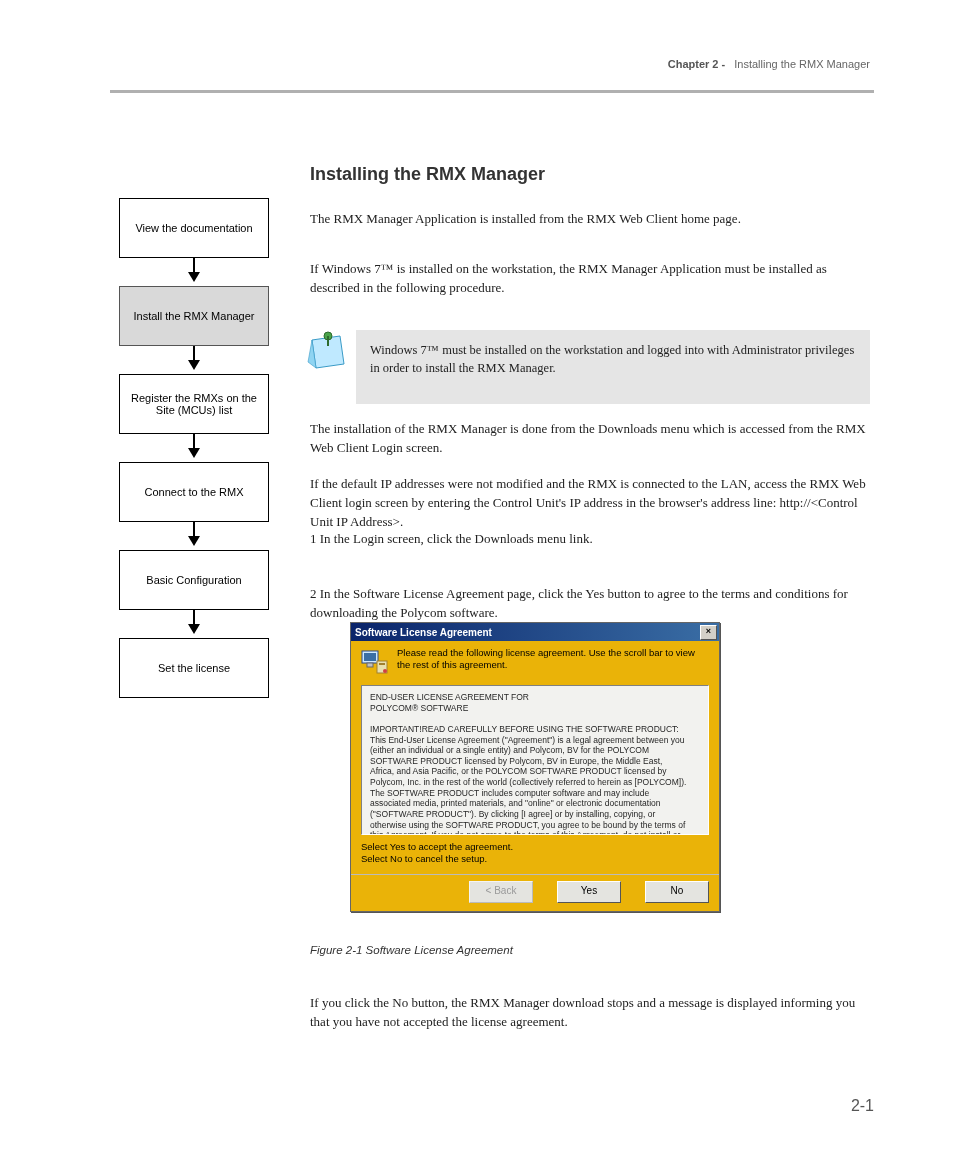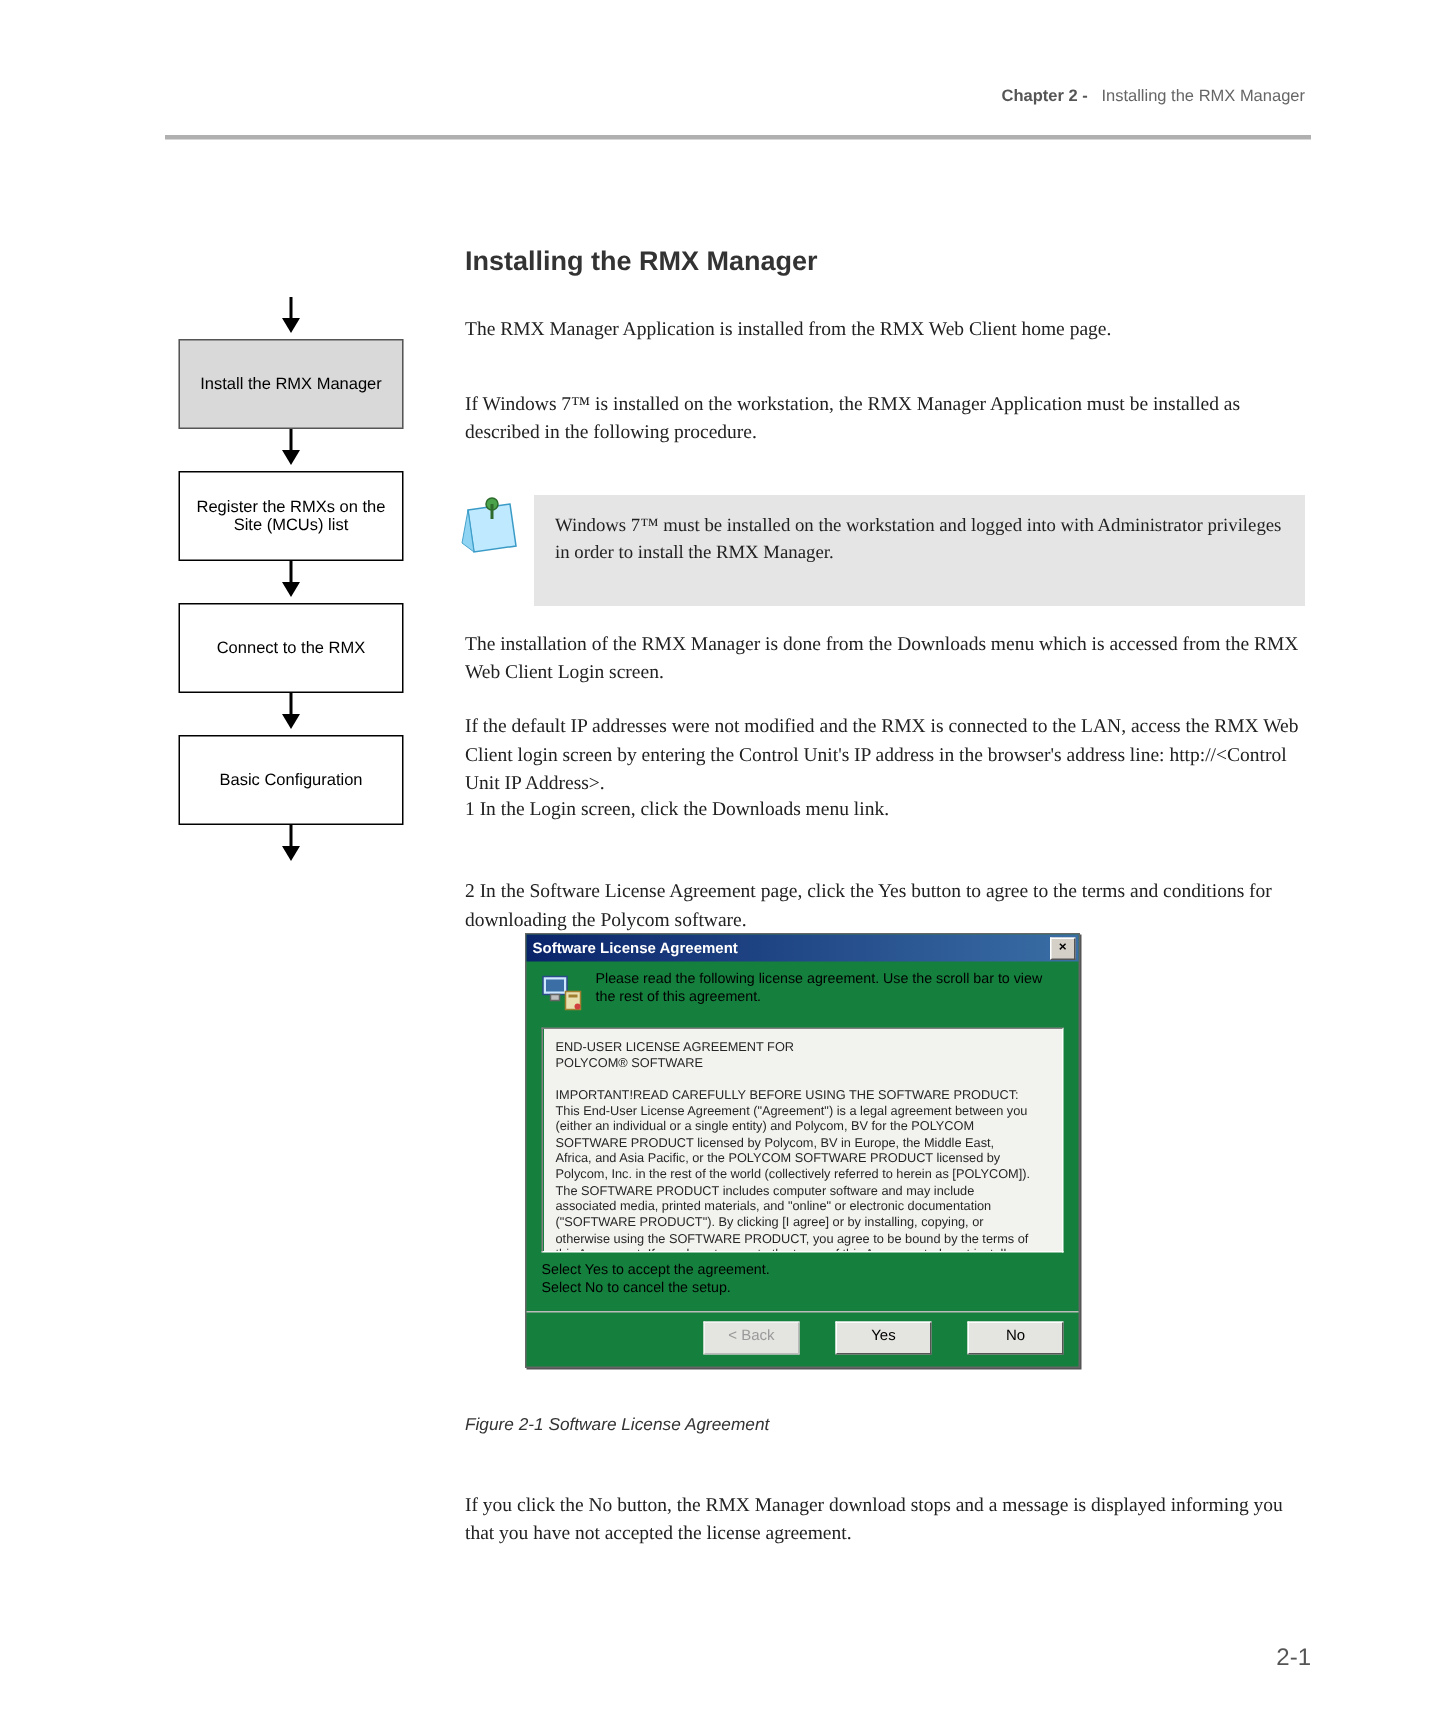--- a/index.html
+++ b/index.html
@@ -151,21 +151,21 @@
   
   .dialog {
     position: absolute;
     top: 622px;
     left: 350px;
     width: 368px;
     font-family: Tahoma, Arial, sans-serif;
     font-size: 10px;
     box-shadow: 1px 1px 0 #555;
     border: 1px solid #666;
-    background: #15803d;
+    background: #eab308;
   }
   .titlebar {
     height: 18px;
     background: linear-gradient(to right, #0a246a, #3a6ea5);
     color: #fff;
     font-weight: bold;
     font-size: 10px;
     padding: 0 2px 0 4px;
     display: flex;
     align-items: center;
@@ -283,20 +283,23 @@
   </div>
 
   <div class="hr"></div>
 
   <div class="section-title">Installing the RMX Manager</div>
 
   <div class="body-text bt1">The RMX Manager Application is installed from the RMX Web Client home page.</div>
   <div class="body-text bt2">If Windows 7™ is installed on the workstation, the RMX Manager Application must be installed as described in the following procedure.</div>
 
   <div class="flow">
+    <div class="box">
+        <span>View the documentation</span>
+      </div>
     <div class="gap">
         <div class="arrow">
           <div class="line"></div>
           <div class="head"></div>
         </div>
       </div>
     <div class="box shaded">
         <span>Install the RMX Manager</span>
       </div>
     <div class="gap">
@@ -324,20 +327,23 @@
         </div>
       </div>
     <div class="box">
         <span>Basic Configuration</span>
       </div>
     <div class="gap">
         <div class="arrow">
           <div class="line"></div>
           <div class="head"></div>
         </div>
+      </div>
+    <div class="box">
+        <span>Set the license</span>
       </div>
   </div>
 
   <div class="note">
     <div class="note-icon">
       <svg viewBox="0 0 42 42" width="42" height="42">
         <polygon points="6,10 34,6 38,34 10,38" fill="#bfe9ff" stroke="#3a9bc7" stroke-width="1"></polygon>
         <polygon points="6,10 10,38 2,32" fill="#8fd4f2" stroke="#3a9bc7" stroke-width="0.6"></polygon>
         <circle cx="22" cy="6" r="4" fill="#4aa34a" stroke="#2d6b2d"></circle>
         <rect x="21" y="6" width="2" height="10" fill="#2d6b2d"></rect>

